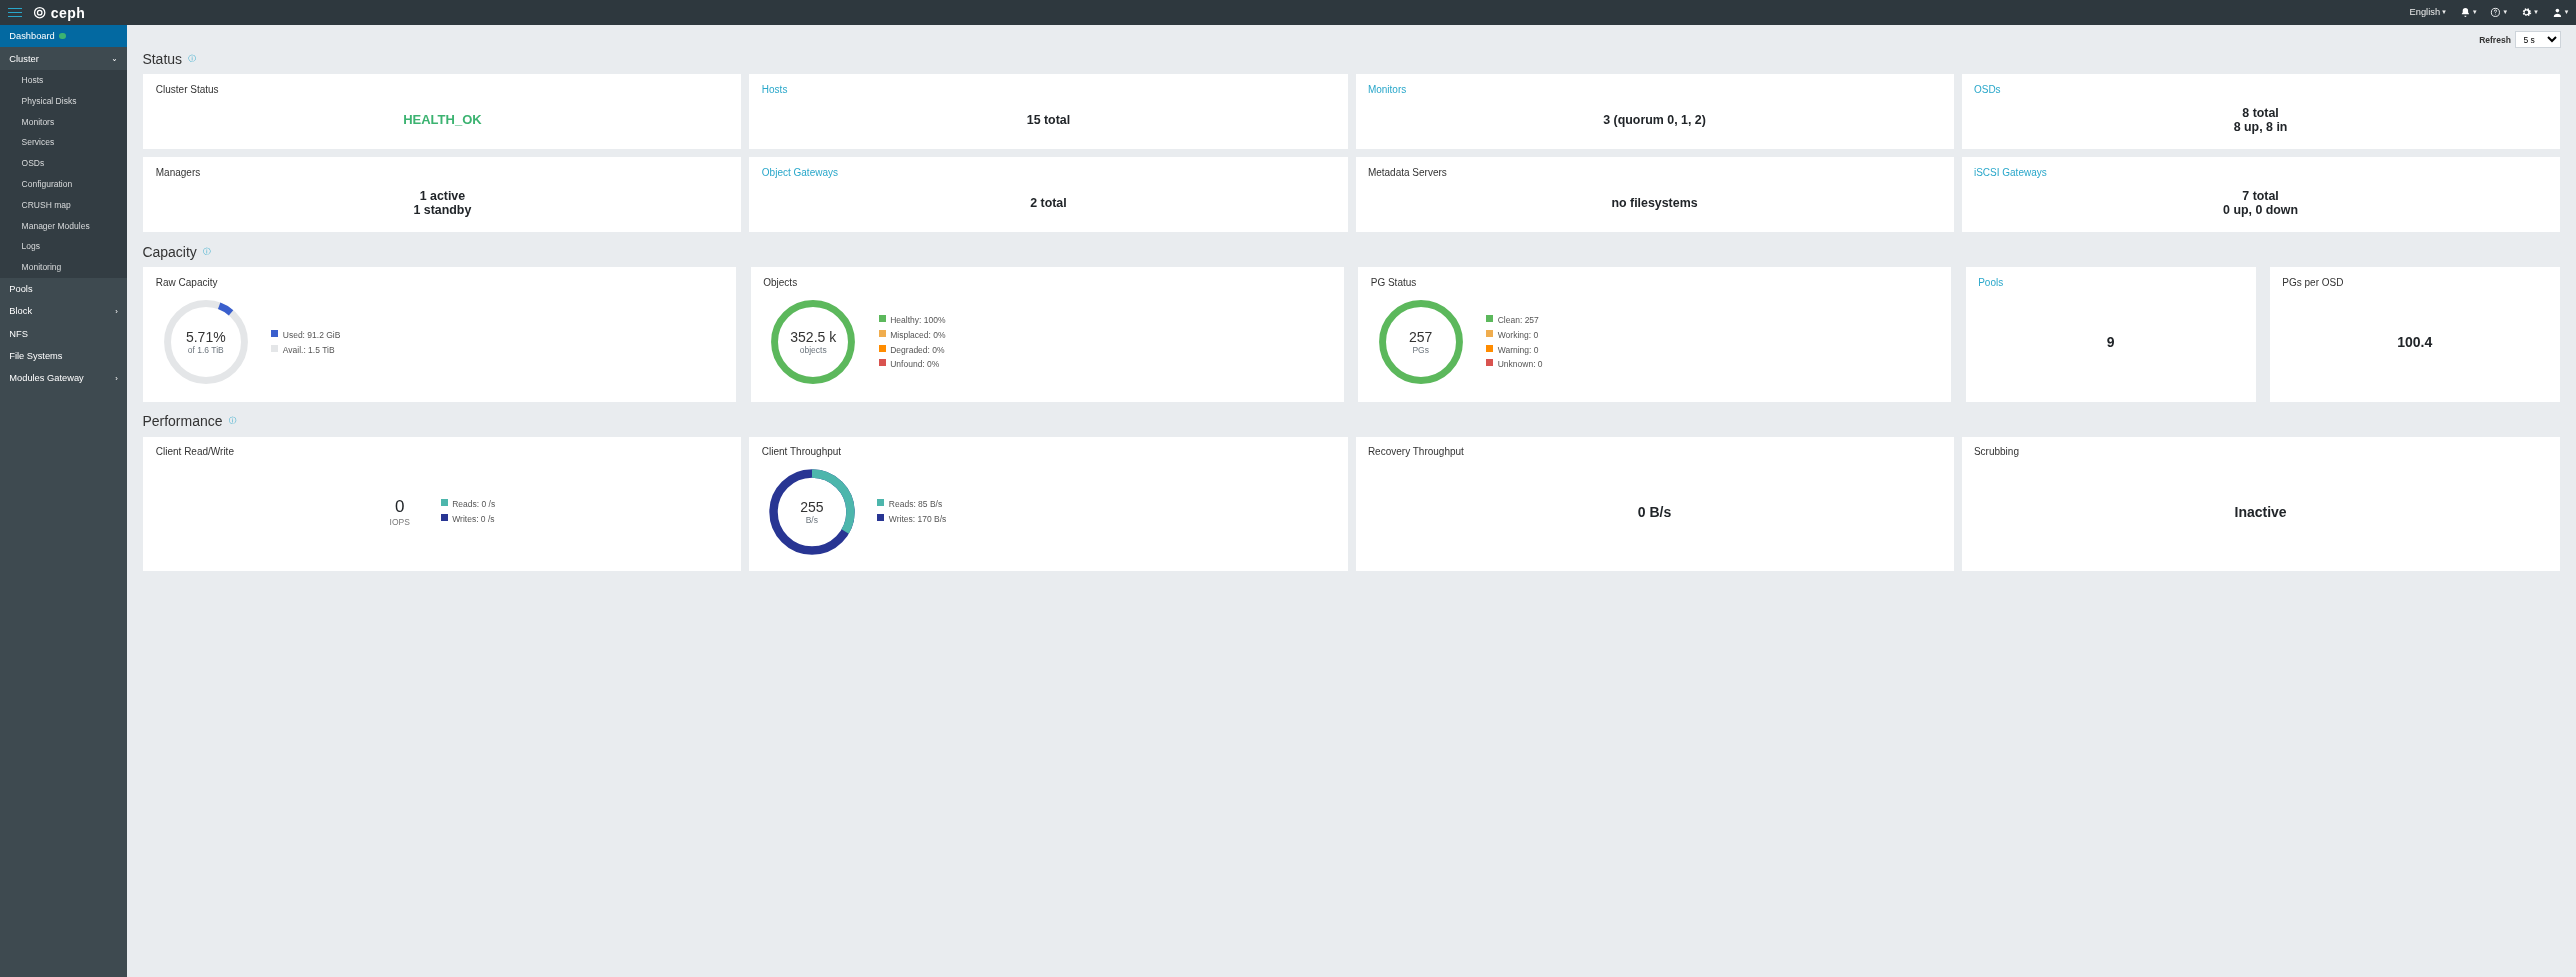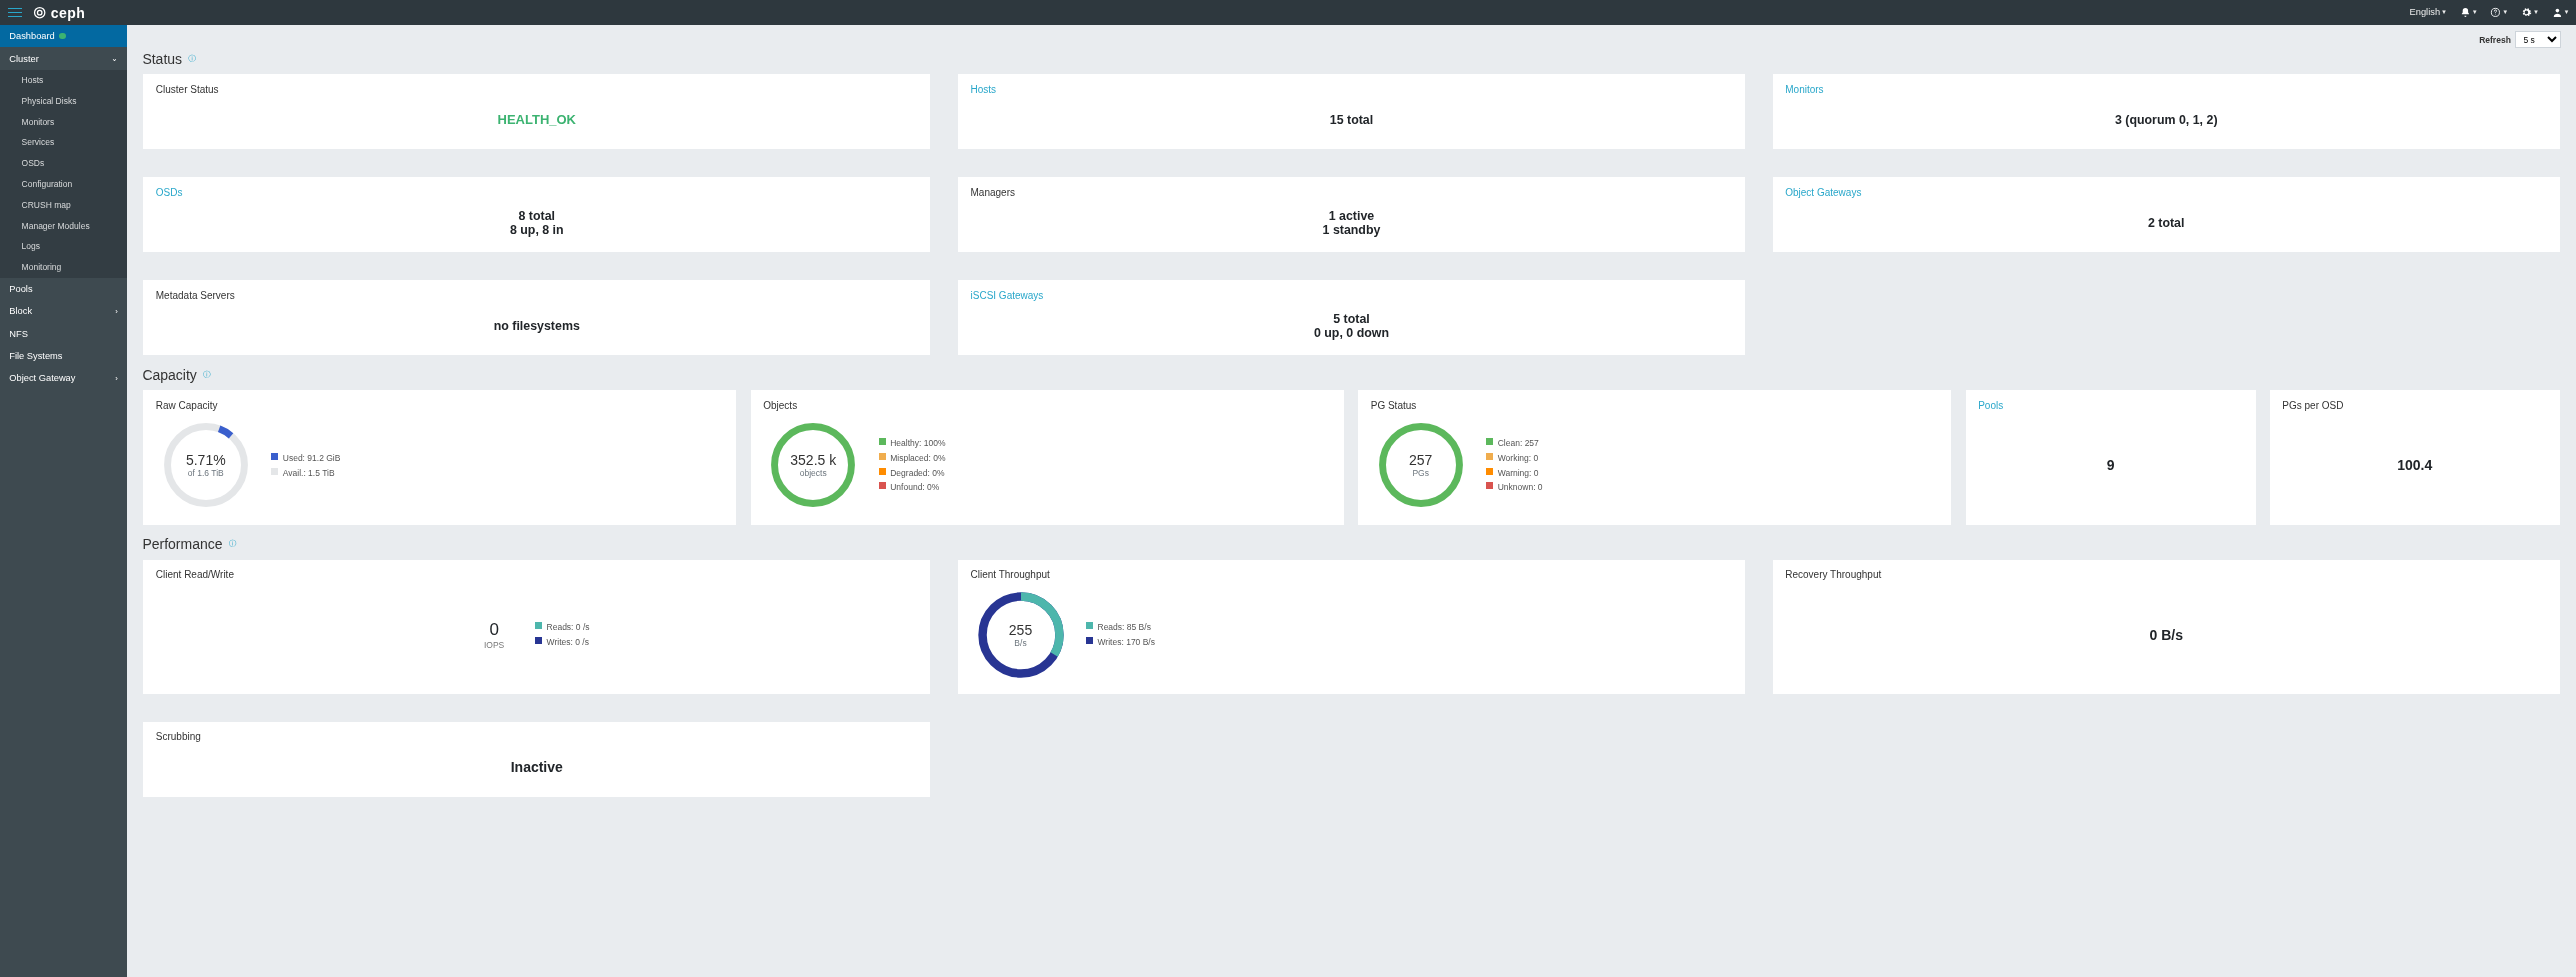--- a/index.html
+++ b/index.html
@@ -28,21 +28,21 @@
 
 
 .content { flex: 1; overflow: auto; padding: 6.2px 15.4px 15.4px 15.4px; }
 .refresh-row { display: flex; justify-content: flex-end; align-items: center; font-size: 8.5px; color: #333; gap: 4.6px; margin-bottom: 1.5px;}
 .refresh-row label { font-weight: 600; padding-left: 40px; }
 .refresh-row select { font-size: 8.5px; padding: 1.5px 3.1px; border: 0.8px solid #ced4da; background: #fff; }
 
 .section-header { font-size: 14px; color: #333; margin: 3.1px 0 6.2px 0; display: flex; align-items: center; gap: 4.6px; }
 .section-header .info-icon { width:10.8px; height:10.8px; display:inline-flex; align-items:center; justify-content:center; font-size:7.7px; color:#29a7ca; }
 
-.grid-4 { display: grid; grid-template-columns: repeat(3, 1fr); gap: 26px; margin-bottom: 10.8px; }
+.grid-4 { display: grid; grid-template-columns: repeat(4, 1fr); gap: 6px; margin-bottom: 10.8px; }
 .grid-capacity { display: grid; grid-template-columns: 2.04fr 2.04fr 2.04fr 1fr 1fr; gap: 12.4px; margin-bottom: 10.8px; }
 
 .card { background: #fff; border: 0.8px solid #e9ecef; padding: 9.3px 12.4px; display: flex; flex-direction: column; min-height: 77px; }
 .card .title { font-size: 10px; margin-bottom: 4.6px; color: #333; }
 .card .title.link { color: #29a7ca; cursor: pointer; }
 .card .big-center { flex:1; display:flex; flex-direction:column; align-items:center; justify-content:center; font-size:12.4px; font-weight:600;}
 .card .big-center .line2 { font-size:12.4px; font-weight:600; }
 .card .health { color:#3cb371; font-weight:700; font-size:13px; text-align:right; flex:1; display:flex;align-items:center;justify-content:center;}
 
 .card.donut-card { min-height: 131px; }
@@ -143,21 +143,21 @@
         <span>Block</span>
         <span class="chev">›</span>
       </div>
     <div class="item">
         <span>NFS</span>
       </div>
     <div class="item">
         <span>File Systems</span>
       </div>
     <div class="item">
-        <span>Object Gateway</span>
+        <span>Modules Gateway</span>
         <span class="chev">›</span>
       </div>
   </div>
 
   <div class="content">
 
     <div class="refresh-row">
       <label>Refresh</label>
       <select id="refresh-select"><option>5 s</option><option>10 s</option><option>15 s</option><option>30 s</option><option>1 m</option><option>3 m</option><option>5 m</option></select>
     </div>
@@ -198,21 +198,21 @@
         <div class="title link">Object Gateways</div>
         <div class="big-center">2 total</div>
       </div>
       <div class="card">
         <div class="title">Metadata Servers</div>
         <div class="big-center">no filesystems</div>
       </div>
       <div class="card">
         <div class="title link">iSCSI Gateways</div>
         <div class="big-center">
-          <div>5 total</div>
+          <div>7 total</div>
           <div class="line2">0 up, 0 down</div>
         </div>
       </div>
     </div>
 
     <div class="section-header">
       <span>Capacity</span>
       <span class="info-icon">ⓘ</span>
     </div>
 

